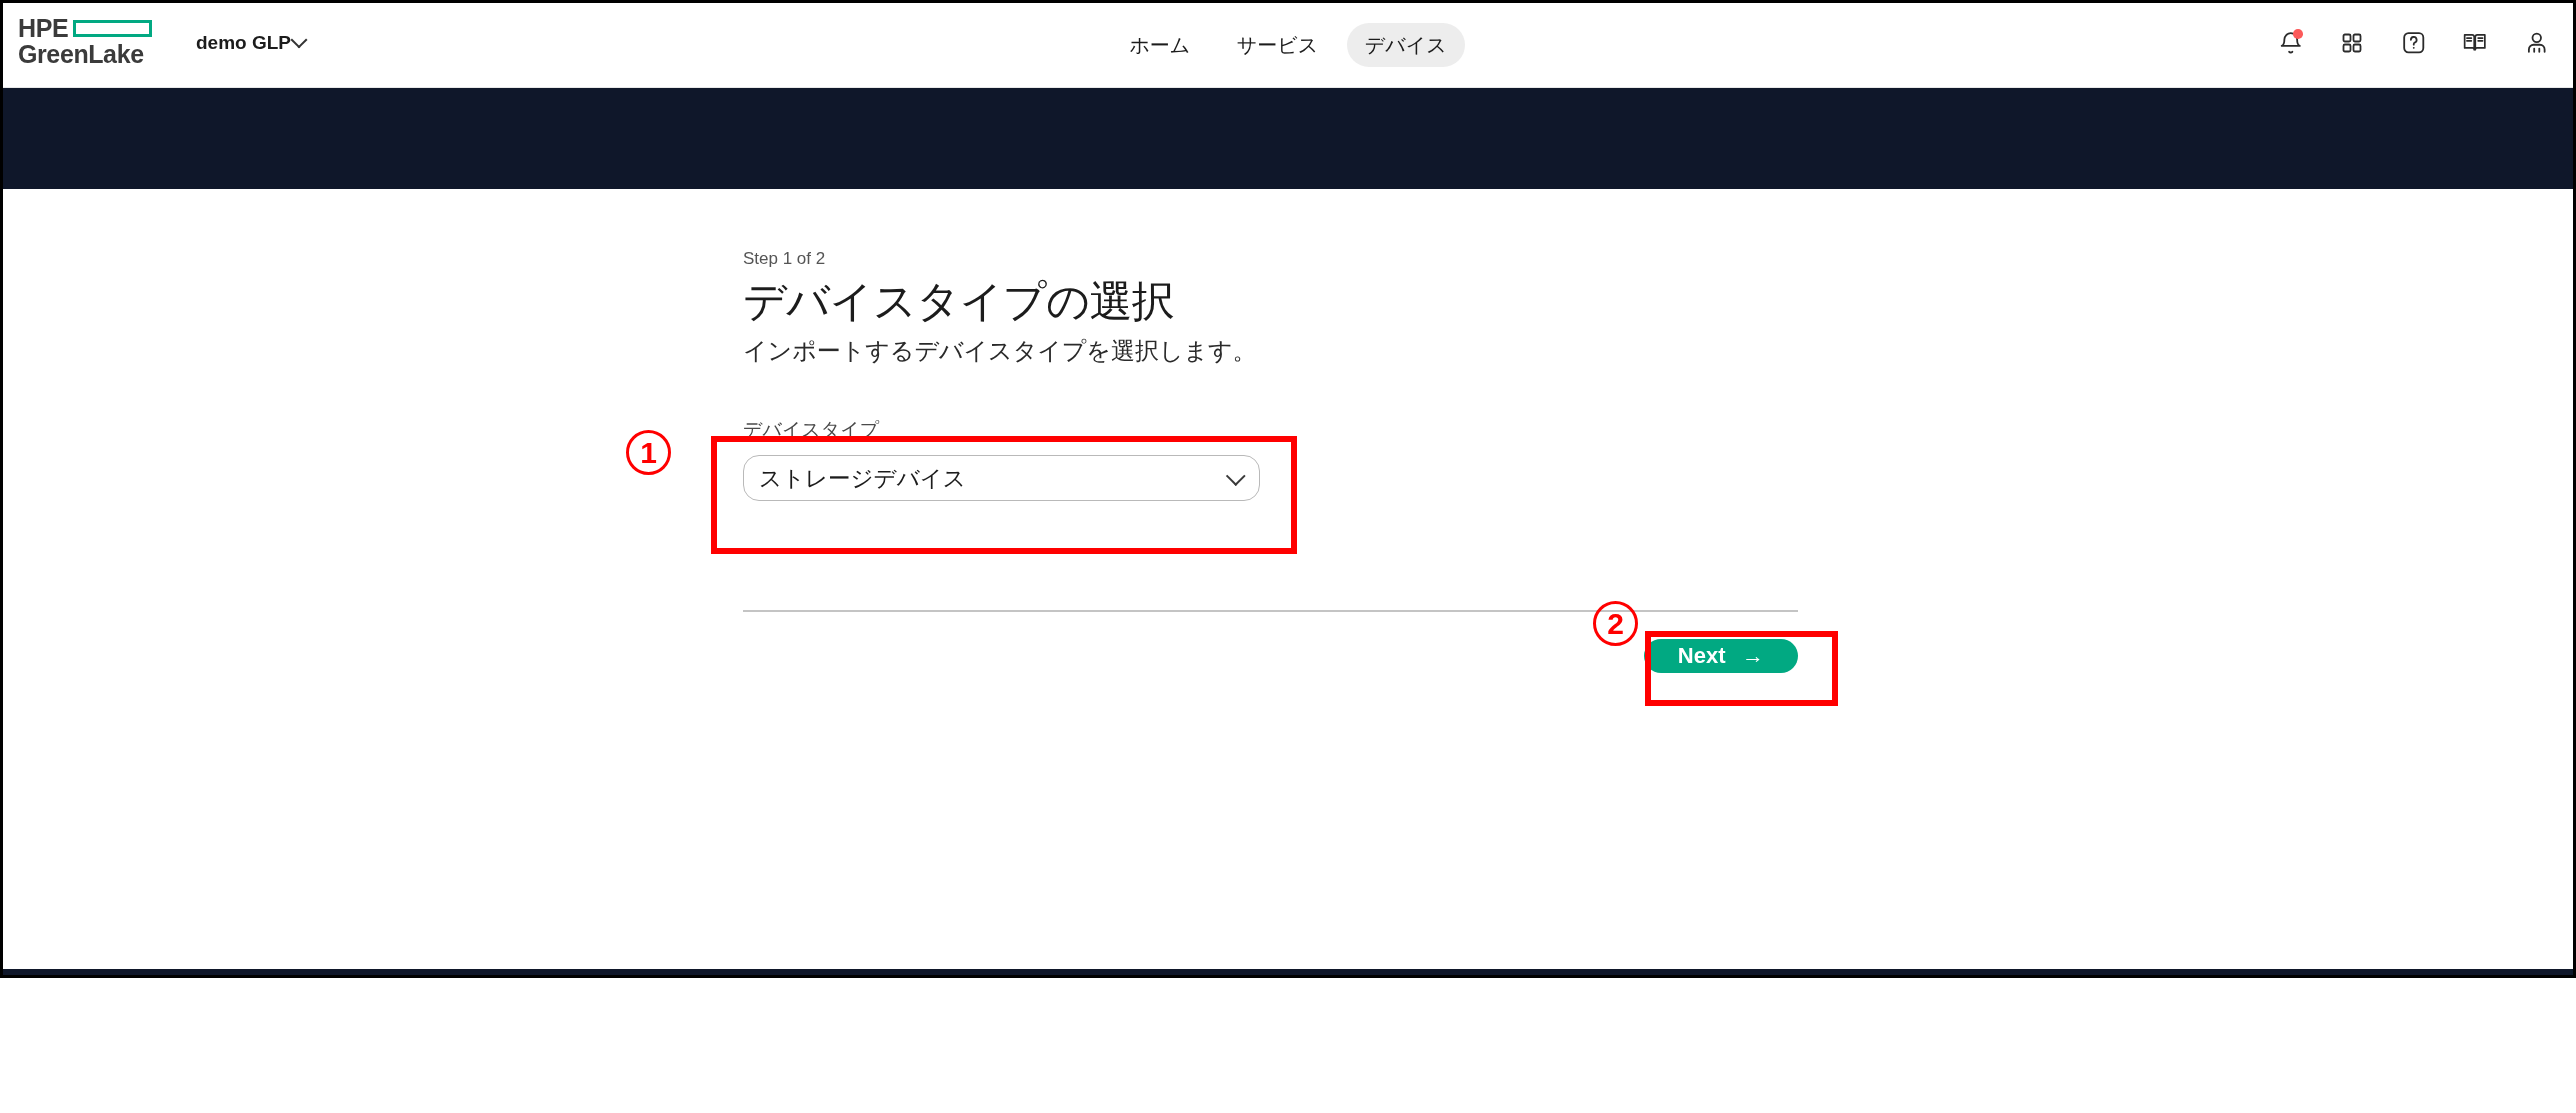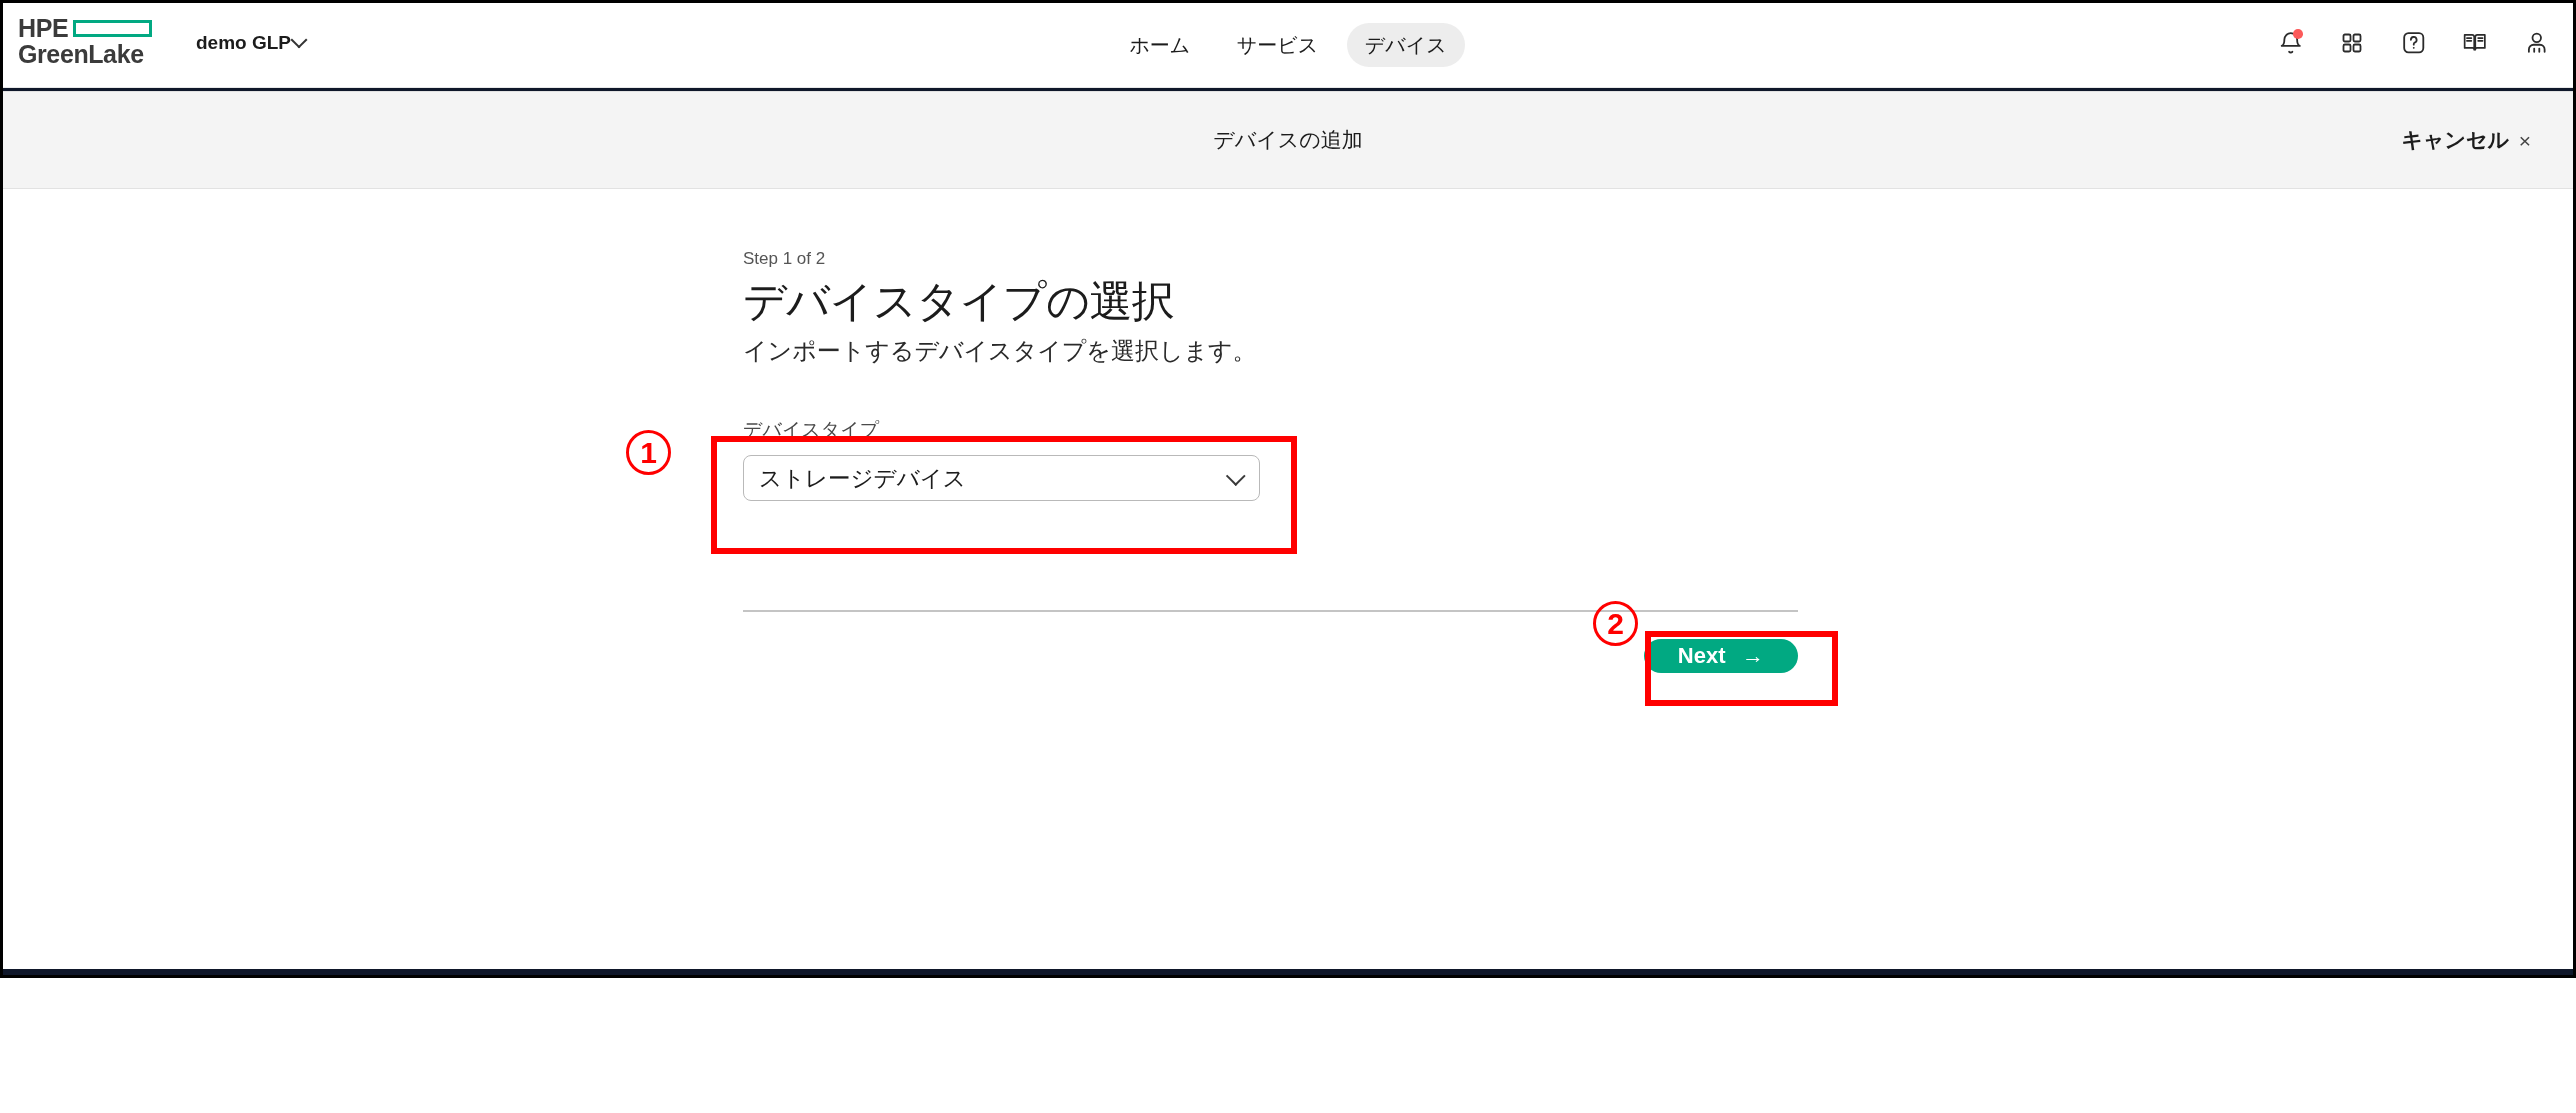--- a/index.html
+++ b/index.html
@@ -228,21 +228,21 @@
   .field-label {
     font-size: 19px;
     color: #4a4a4a;
     margin-bottom: 12px;
   }
   .select-box {
     position: relative;
     width: 517px;
     height: 46px;
     border: 0.7px solid #b9b9b9;
-    border-radius: 8px;
+    border-radius: 16px;
     background: #ffffff;
     display: flex;
     align-items: center;
     padding: 10px 15px;
     cursor: pointer;
   }
   .select-value {
     font-size: 22.5px;
     color: #1c1c1c;
   }
@@ -398,27 +398,20 @@
         <svg width="25.5" height="25.5" viewBox="0 0 24 24" fill="none" stroke="#2b2b2b" stroke-width="1.7" stroke-linecap="round" stroke-linejoin="round">
           <circle cx="12" cy="7.4" r="4"></circle>
           <path d="M4.6 20.5v-2.2a4.4 4.4 0 0 1 4.4-4.4h6a4.4 4.4 0 0 1 4.4 4.4v2.2"></path>
           <path d="M9.6 20.5v-3M14.4 20.5v-3"></path>
         </svg>
       </div>
 
     </div>
   </div>
 
-  <div class="sub-header">
-    <div class="sub-title">デバイスの追加</div>
-    <div class="cancel-action">
-      <span class="cancel-text">キャンセル</span>
-      <span class="cancel-x">×</span>
-    </div>
-  </div>
 
   <div class="content">
 
     <div class="wizard">
       <div class="step-label">Step 1 of 2</div>
       <h1 class="wizard-title">デバイスタイプの選択</h1>
       <div class="wizard-subtitle">インポートするデバイスタイプを選択します。</div>
 
       <div class="field-group">
         <div class="field-label">デバイスタイプ</div>

